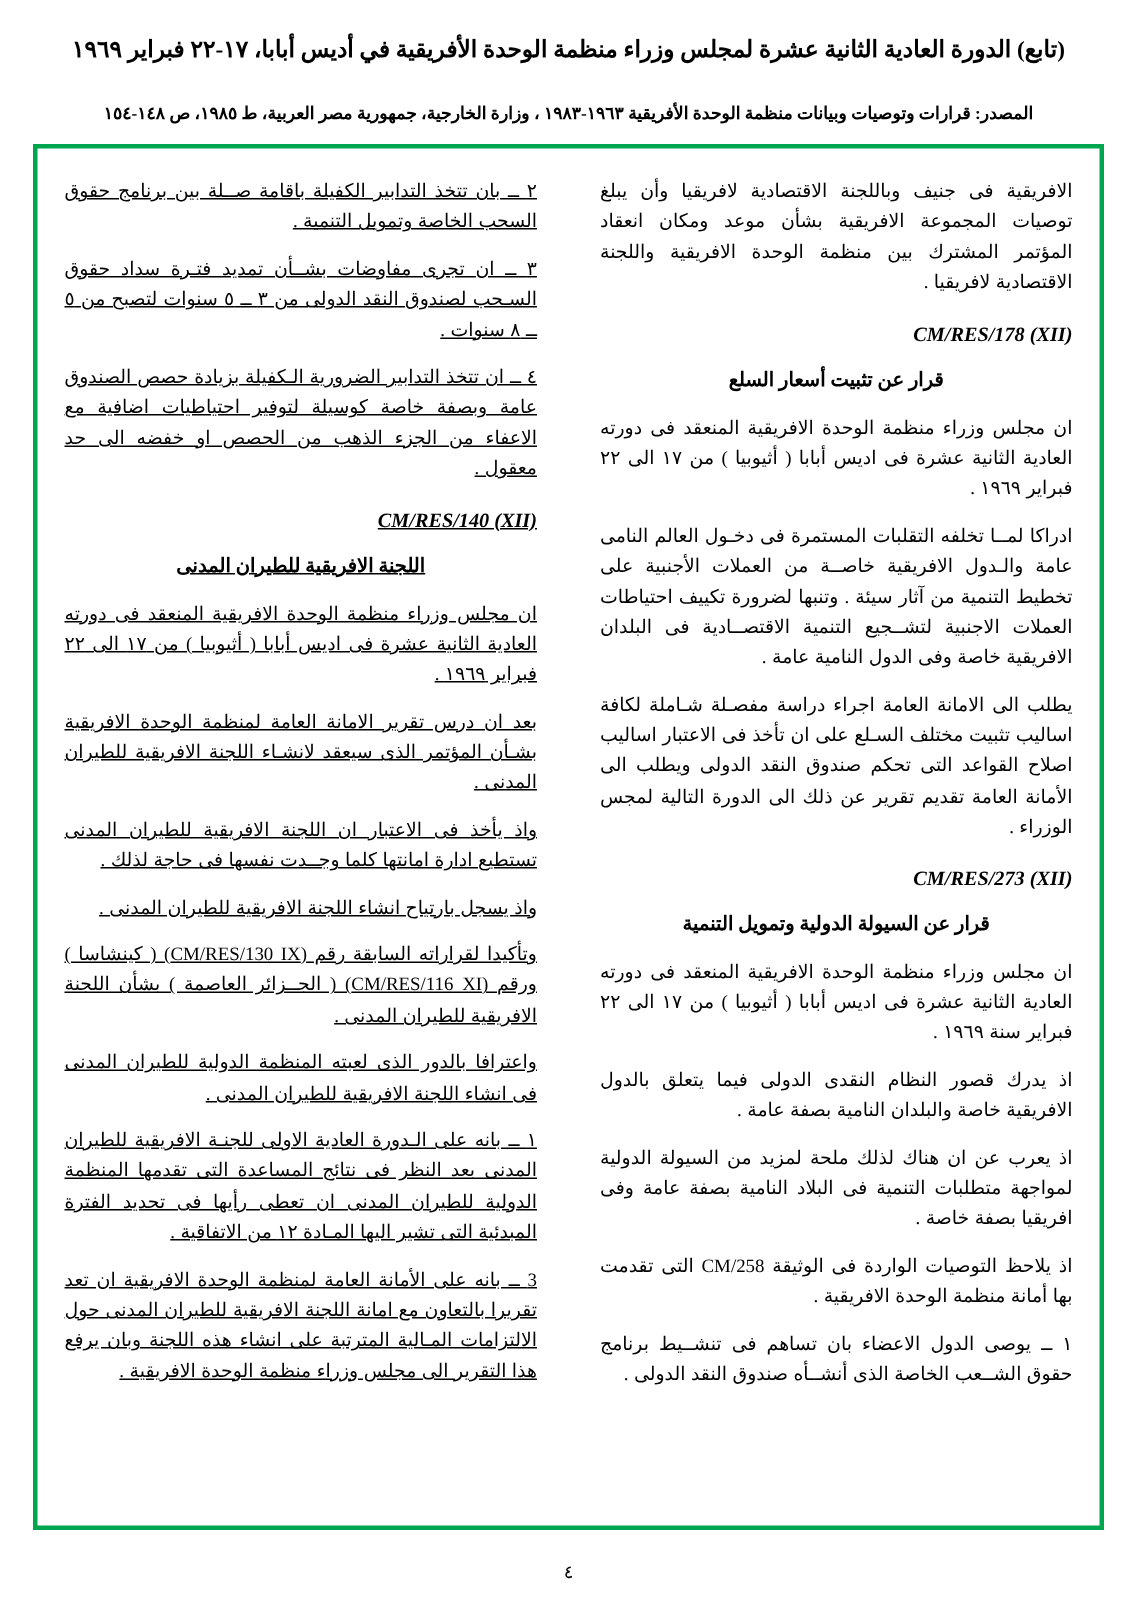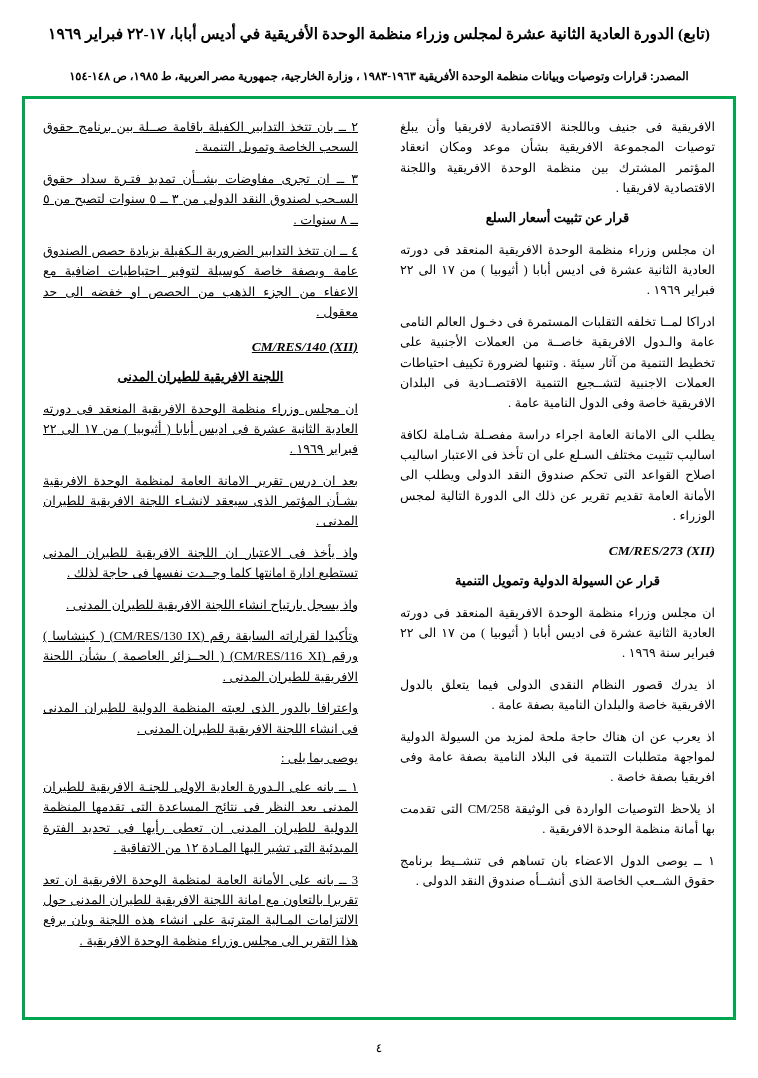--- a/index.html
+++ b/index.html
@@ -111,50 +111,50 @@
     <div class="header-title">(تابع) الدورة العادية الثانية عشرة لمجلس وزراء منظمة الوحدة الأفريقية في أديس أبابا، ١٧-٢٢ فبراير ١٩٦٩</div>
     <div class="header-source">المصدر: ‏قرارات وتوصيات وبيانات منظمة الوحدة الأفريقية ١٩٦٣-١٩٨٣ ، وزارة الخارجية، جمهورية مصر العربية، ط ١٩٨٥، ص ١٤٨-١٥٤</div>
   </div>
 
   <div class="frame">
     <div class="columns">
 
       <div class="col col-right">
         <p class="body">الافريقية فى جنيف وباللجنة الاقتصادية لافريقيا وأن يبلغ توصيات المجموعة الافريقية بشأن موعد ومكان انعقاد المؤتمر المشترك بين منظمة الوحدة الافريقية واللجنة الاقتصادية لافريقيا .</p>
 
+        <div class="res-code">CM/RES/178 (XII)</div>
         <div class="sub-title">قرار عن تثبيت أسعار السلع</div>
         <p class="body">ان مجلس وزراء منظمة الوحدة الافريقية المنعقد فى دورته العادية الثانية عشرة فى اديس أبابا ( أثيوبيا ) من ١٧ الى ٢٢ فبراير ١٩٦٩ .</p>
         <p class="body">ادراكا لمــا تخلفه التقلبات المستمرة فى دخـول العالم النامى عامة والـدول الافريقية خاصــة من العملات الأجنبية على تخطيط التنمية من آثار سيئة . وتنبها لضرورة تكييف احتياطات العملات الاجنبية لتشــجيع التنمية الاقتصــادية فى البلدان الافريقية خاصة وفى الدول النامية عامة .</p>
         <p class="body last">يطلب الى الامانة العامة اجراء دراسة مفصـلة شـاملة لكافة اساليب تثبيت مختلف السـلع على ان تأخذ فى الاعتبار اساليب اصلاح القواعد التى تحكم صندوق النقد الدولى ويطلب الى الأمانة العامة تقديم تقرير عن ذلك الى الدورة التالية لمجس الوزراء .</p>
 
         <div class="res-code">CM/RES/273 (XII)</div>
         <div class="sub-title">قرار عن السيولة الدولية وتمويل التنمية</div>
         <p class="body">ان مجلس وزراء منظمة الوحدة الافريقية المنعقد فى دورته العادية الثانية عشرة فى اديس أبابا ( أثيوبيا ) من ١٧ الى ٢٢ فبراير سنة ١٩٦٩ .</p>
         <p class="body">اذ يدرك قصور النظام النقدى الدولى فيما يتعلق بالدول الافريقية خاصة والبلدان النامية بصفة عامة .</p>
-        <p class="body">اذ يعرب عن ان هناك حاجة ملحة لمزيد من السيولة الدولية لمواجهة متطلبات التنمية فى البلاد النامية بصفة عامة وفى افريقيا بصفة خاصة .</p>
+        <p class="body">اذ يعرب عن ان هناك لذلك ملحة لمزيد من السيولة الدولية لمواجهة متطلبات التنمية فى البلاد النامية بصفة عامة وفى افريقيا بصفة خاصة .</p>
         <p class="body">اذ يلاحظ التوصيات الواردة فى الوثيقة CM/258 التى تقدمت بها أمانة منظمة الوحدة الافريقية .</p>
         <p class="body last">١ ــ يوصى الدول الاعضاء بان تساهم فى تنشــيط برنامج حقوق الشــعب الخاصة الذى أنشــأه صندوق النقد الدولى .</p>
       </div>
 
       <div class="col col-left">
         <p class="body">٢ ــ بان تتخذ التدابير الكفيلة باقامة صــلة بين برنامج حقوق السحب الخاصة وتمويل التنمية .</p>
         <p class="body">٣ ــ ان تجرى مفاوضات بشــأن تمديد فتـرة سداد حقوق السـحب لصندوق النقد الدولى من ٣ ــ ٥ سنوات لتصبح من ٥ ــ ٨ سنوات .</p>
         <p class="body last">٤ ــ ان تتخذ التدابير الضرورية الـكفيلة بزيادة حصص الصندوق عامة وبصفة خاصة كوسيلة لتوفير احتياطيات اضافية مع الاعفاء من الجزء الذهب من الحصص او خفضه الى حد معقول .</p>
 
         <div class="res-code">CM/RES/140 (XII)</div>
         <div class="sub-title">اللجنة الافريقية للطيران المدنى</div>
 
         <p class="body">ان مجلس وزراء منظمة الوحدة الافريقية المنعقد فى دورته العادية الثانية عشرة فى اديس أبابا ( أثيوبيا ) من ١٧ الى ٢٢ فبراير ١٩٦٩ .</p>
         <p class="body">بعد ان درس تقرير الامانة العامة لمنظمة الوحدة الافريقية بشـأن المؤتمر الذى سيعقد لانشـاء اللجنة الافريقية للطيران المدنى .</p>
         <p class="body">واذ يأخذ فى الاعتبار ان اللجنة الافريقية للطيران المدنى تستطيع ادارة امانتها كلما وجــدت نفسها فى حاجة لذلك .</p>
         <p class="body">واذ يسجل بارتياح انشاء اللجنة الافريقية للطيران المدنى .</p>
         <p class="body">وتأكيدا لقراراته السابقة رقم (CM/RES/130 IX) ( كينشاسا ) ورقم (CM/RES/116 XI) ( الجــزائر العاصمة ) بشأن اللجنة الافريقية للطيران المدنى .</p>
         <p class="body">واعترافا بالدور الذى لعبته المنظمة الدولية للطيران المدنى فى انشاء اللجنة الافريقية للطيران المدنى .</p>
 
-        <div class="colon-line">يوصى بما يلى :</div>
 
         <p class="body">١ ــ بانه على الـدورة العادية الاولى للجنـة الافريقية للطيران المدنى بعد النظر فى نتائج المساعدة التى تقدمها المنظمة الدولية للطيران المدنى ان تعطى رأيها فى تحديد الفترة المبدئية التى تشير اليها المـادة ١٢ من الاتفاقية .</p>
         <p class="body last">3 ــ بانه على الأمانة العامة لمنظمة الوحدة الافريقية ان تعد تقريرا بالتعاون مع امانة اللجنة الافريقية للطيران المدنى حول الالتزامات المـالية المترتبة على انشاء هذه اللجنة وبان يرفع هذا التقرير الى مجلس وزراء منظمة الوحدة الافريقية .</p>
       </div>
 
     </div>
   </div>
 
   <div class="page-number">٤</div>
 </div>

